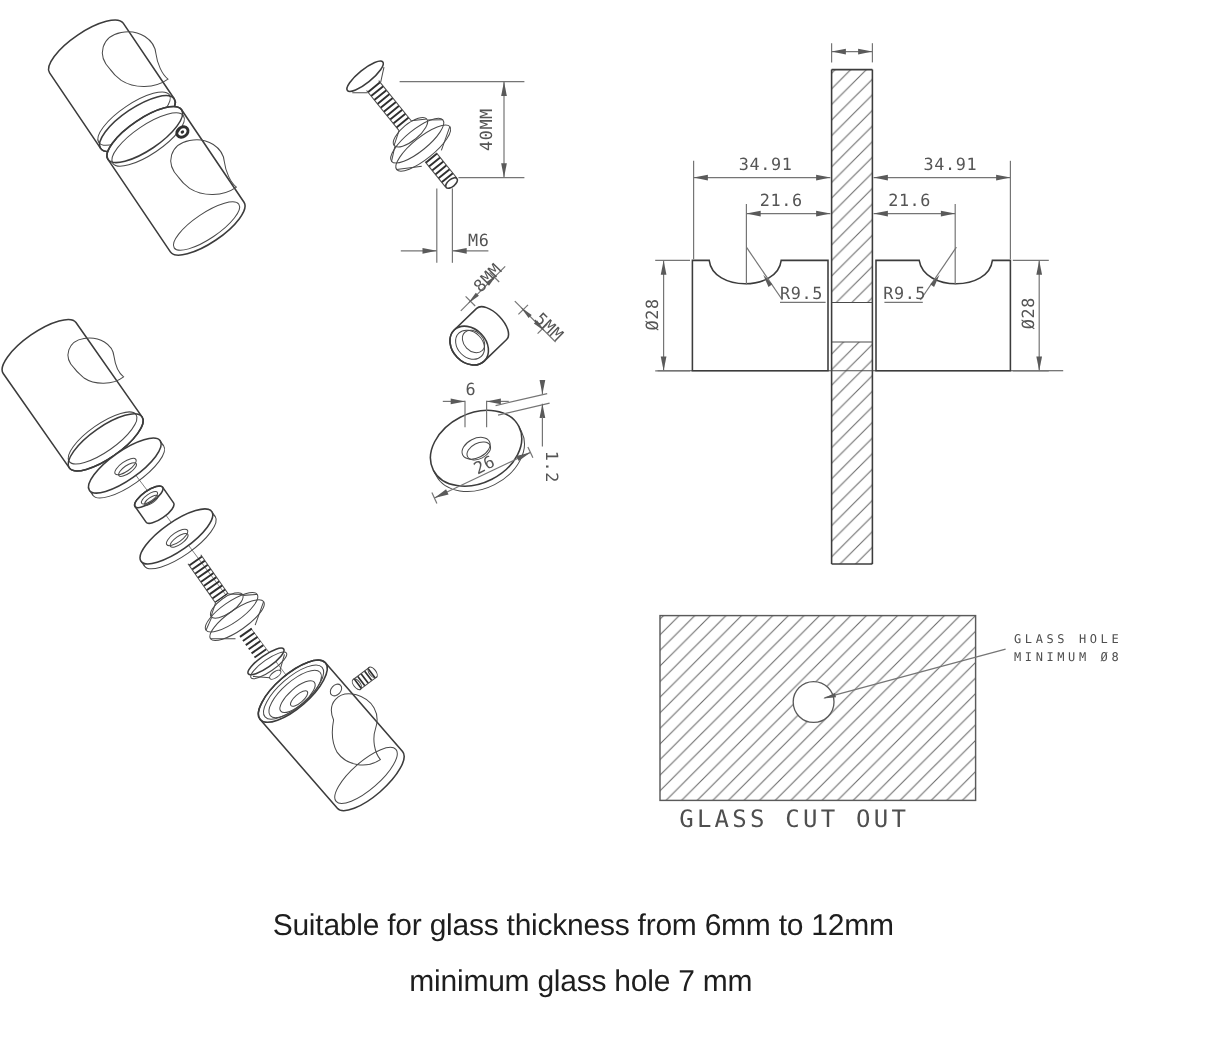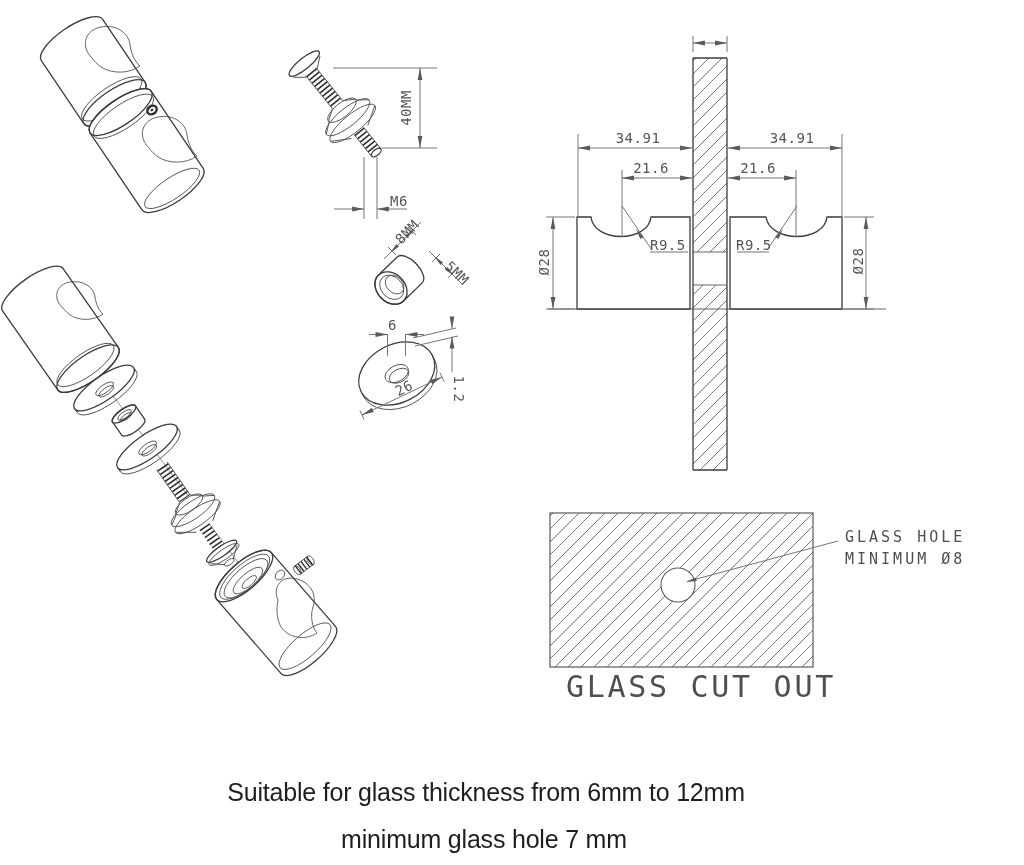--- a/index.html
+++ b/index.html
@@ -12,25 +12,25 @@
   .fillw{fill:#ffffff;stroke:none;}
   .dim{fill:none;stroke:#757575;stroke-width:1;}
   .cl{fill:none;stroke:#7a7a7a;stroke-width:0.8;}
   .thread{fill:none;stroke:#2f2f2f;stroke-width:13;stroke-dasharray:1.6 2.6;}
   .thread2{fill:none;stroke:#2f2f2f;stroke-width:12;stroke-dasharray:1.6 2.6;}
   .thread3{fill:none;stroke:#2f2f2f;stroke-width:10;stroke-dasharray:1.4 2.2;}
   .arrfill{fill:#5a5a5a;stroke:none;}
   .cadtext{position:absolute;font-family:"DejaVu Sans Mono",monospace;color:#555555;
            font-size:14px;letter-spacing:0.5px;white-space:nowrap;line-height:1;text-align:center;}
   .callout{position:absolute;font-family:"DejaVu Sans Mono",monospace;color:#4f4f4f;
-           font-size:15px;letter-spacing:3px;white-space:nowrap;line-height:1.45;}
+           font-size:10px;letter-spacing:3px;white-space:nowrap;line-height:1.45;}
   .caption{position:absolute;font-family:"DejaVu Sans Mono",monospace;color:#4f4f4f;
-           font-size:30px;letter-spacing:2.7px;white-space:nowrap;line-height:1;}
+           font-size:20px;letter-spacing:2.7px;white-space:nowrap;line-height:1;}
   .foot{position:absolute;font-family:"Liberation Sans",sans-serif;color:#1e1e1e;
-        font-size:25px;letter-spacing:-0.2px;white-space:nowrap;transform:translateX(-50%);margin-top:21px;}
+        font-size:25px;letter-spacing:-0.2px;white-space:nowrap;transform:translateX(-50%);}
   .ctr{text-align:center;}
 </style>
 </head>
 <body>
 
 <div id="canvas">
 
 <svg width="1024" height="865" viewBox="0 0 1024 865">
   <defs>
     <pattern id="hatch" width="13" height="13" patternUnits="userSpaceOnUse">

